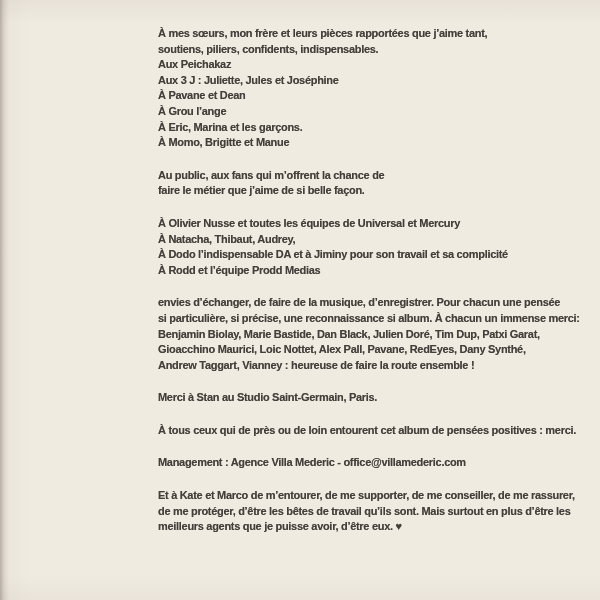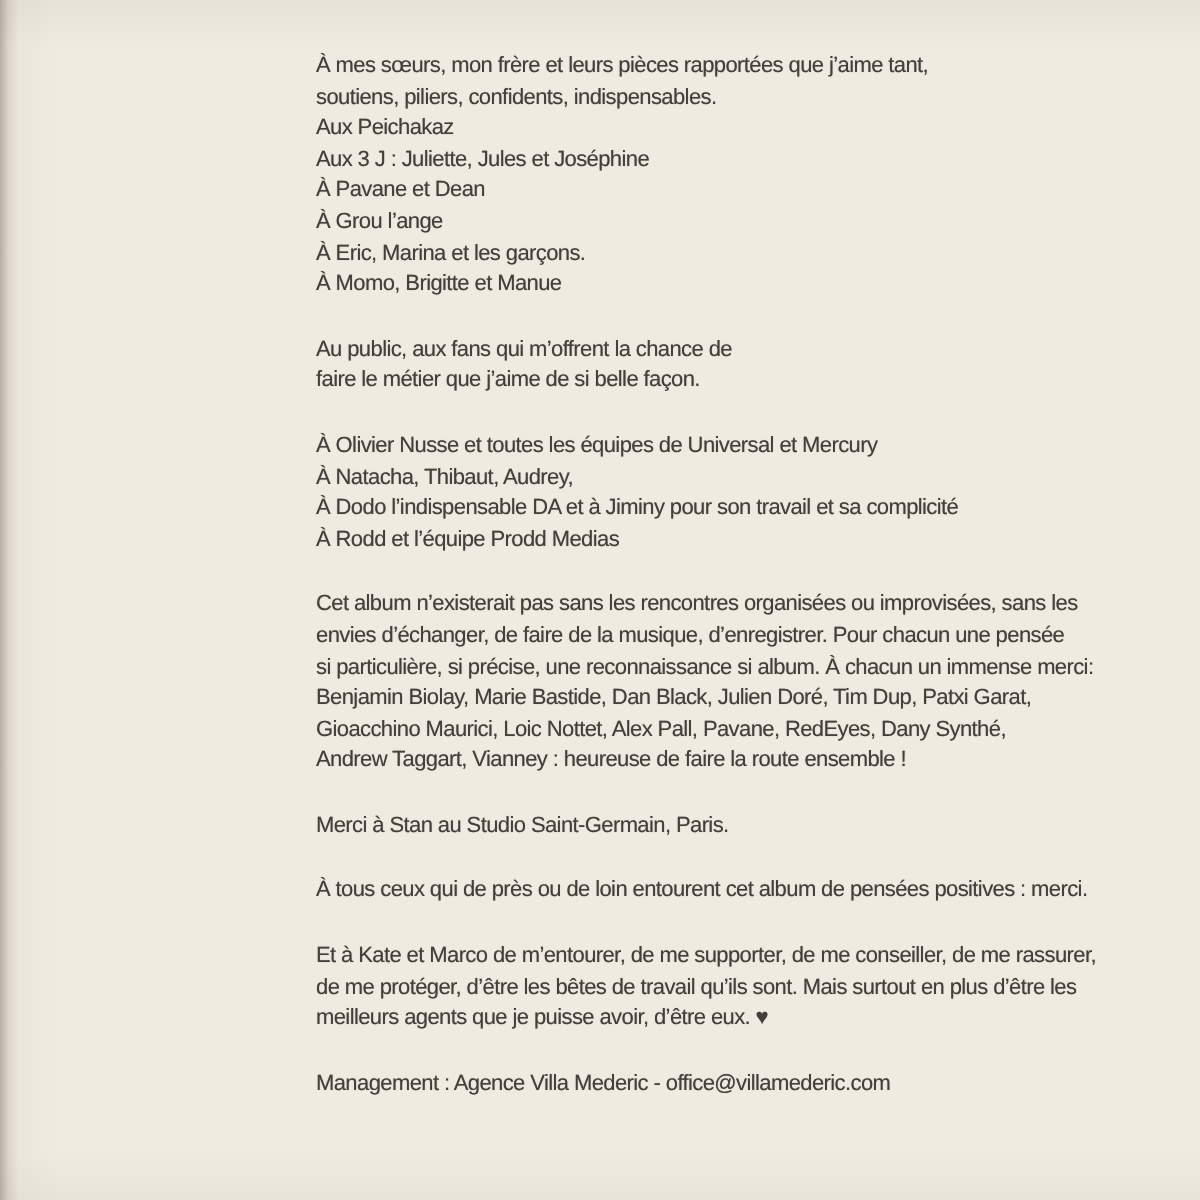--- a/index.html
+++ b/index.html
@@ -32,21 +32,21 @@
     top: 26px;
     width: 436px;
   }
   .para {
     margin: 0 0 17px 0;
     padding: 0;
   }
   .line {
     font-family: "Liberation Sans", "DejaVu Sans", sans-serif;
     font-size: 11px;
-    font-weight: 400;
+    font-weight: 700;
     line-height: 15.6px;
     letter-spacing: -0.3px;
     color: #433f3b;
     white-space: nowrap;
     
     text-shadow: 0 0 0.4px rgba(67,63,59,0.55);
   }
 </style>
 </head>
 <body>
@@ -72,40 +72,39 @@
     </p>
 
     <p class="para">
       <span class="line" style="display:block">À Olivier Nusse et toutes les équipes de Universal et Mercury</span>
       <span class="line" style="display:block">À Natacha, Thibaut, Audrey,</span>
       <span class="line" style="display:block">À Dodo l’indispensable DA et à Jiminy pour son travail et sa complicité</span>
       <span class="line" style="display:block">À Rodd et l’équipe Prodd Medias</span>
     </p>
 
     <p class="para">
-      <span class="line" style="display:block">Cet album n’existerait pas sans les rencontres organisées ou improvisées, sans les</span>
       <span class="line" style="display:block">envies d’échanger, de faire de la musique, d’enregistrer. Pour chacun une pensée</span>
       <span class="line" style="display:block">si particulière, si précise, une reconnaissance si album. À chacun un immense merci:</span>
       <span class="line" style="display:block">Benjamin Biolay, Marie Bastide, Dan Black, Julien Doré, Tim Dup, Patxi Garat,</span>
       <span class="line" style="display:block">Gioacchino Maurici, Loic Nottet, Alex Pall, Pavane, RedEyes, Dany Synthé,</span>
       <span class="line" style="display:block">Andrew Taggart, Vianney : heureuse de faire la route ensemble !</span>
     </p>
 
     <p class="para">
       <span class="line" style="display:block">Merci à Stan au Studio Saint-Germain, Paris.</span>
     </p>
 
     <p class="para">
       <span class="line" style="display:block">À tous ceux qui de près ou de loin entourent cet album de pensées positives : merci.</span>
     </p>
 
     <p class="para">
+      <span class="line" style="display:block">Management : Agence Villa Mederic - office@villamederic.com</span>
+    </p>
+
+    <p class="para">
       <span class="line" style="display:block">Et à Kate et Marco de m’entourer, de me supporter, de me conseiller, de me rassurer,</span>
       <span class="line" style="display:block">de me protéger, d’être les bêtes de travail qu’ils sont. Mais surtout en plus d’être les</span>
       <span class="line" style="display:block">meilleurs agents que je puisse avoir, d’être eux. ♥</span>
-    </p>
-
-    <p class="para">
-      <span class="line" style="display:block">Management : Agence Villa Mederic - office@villamederic.com</span>
     </p>
 
   </div>
 </div>
 
 </body></html>

